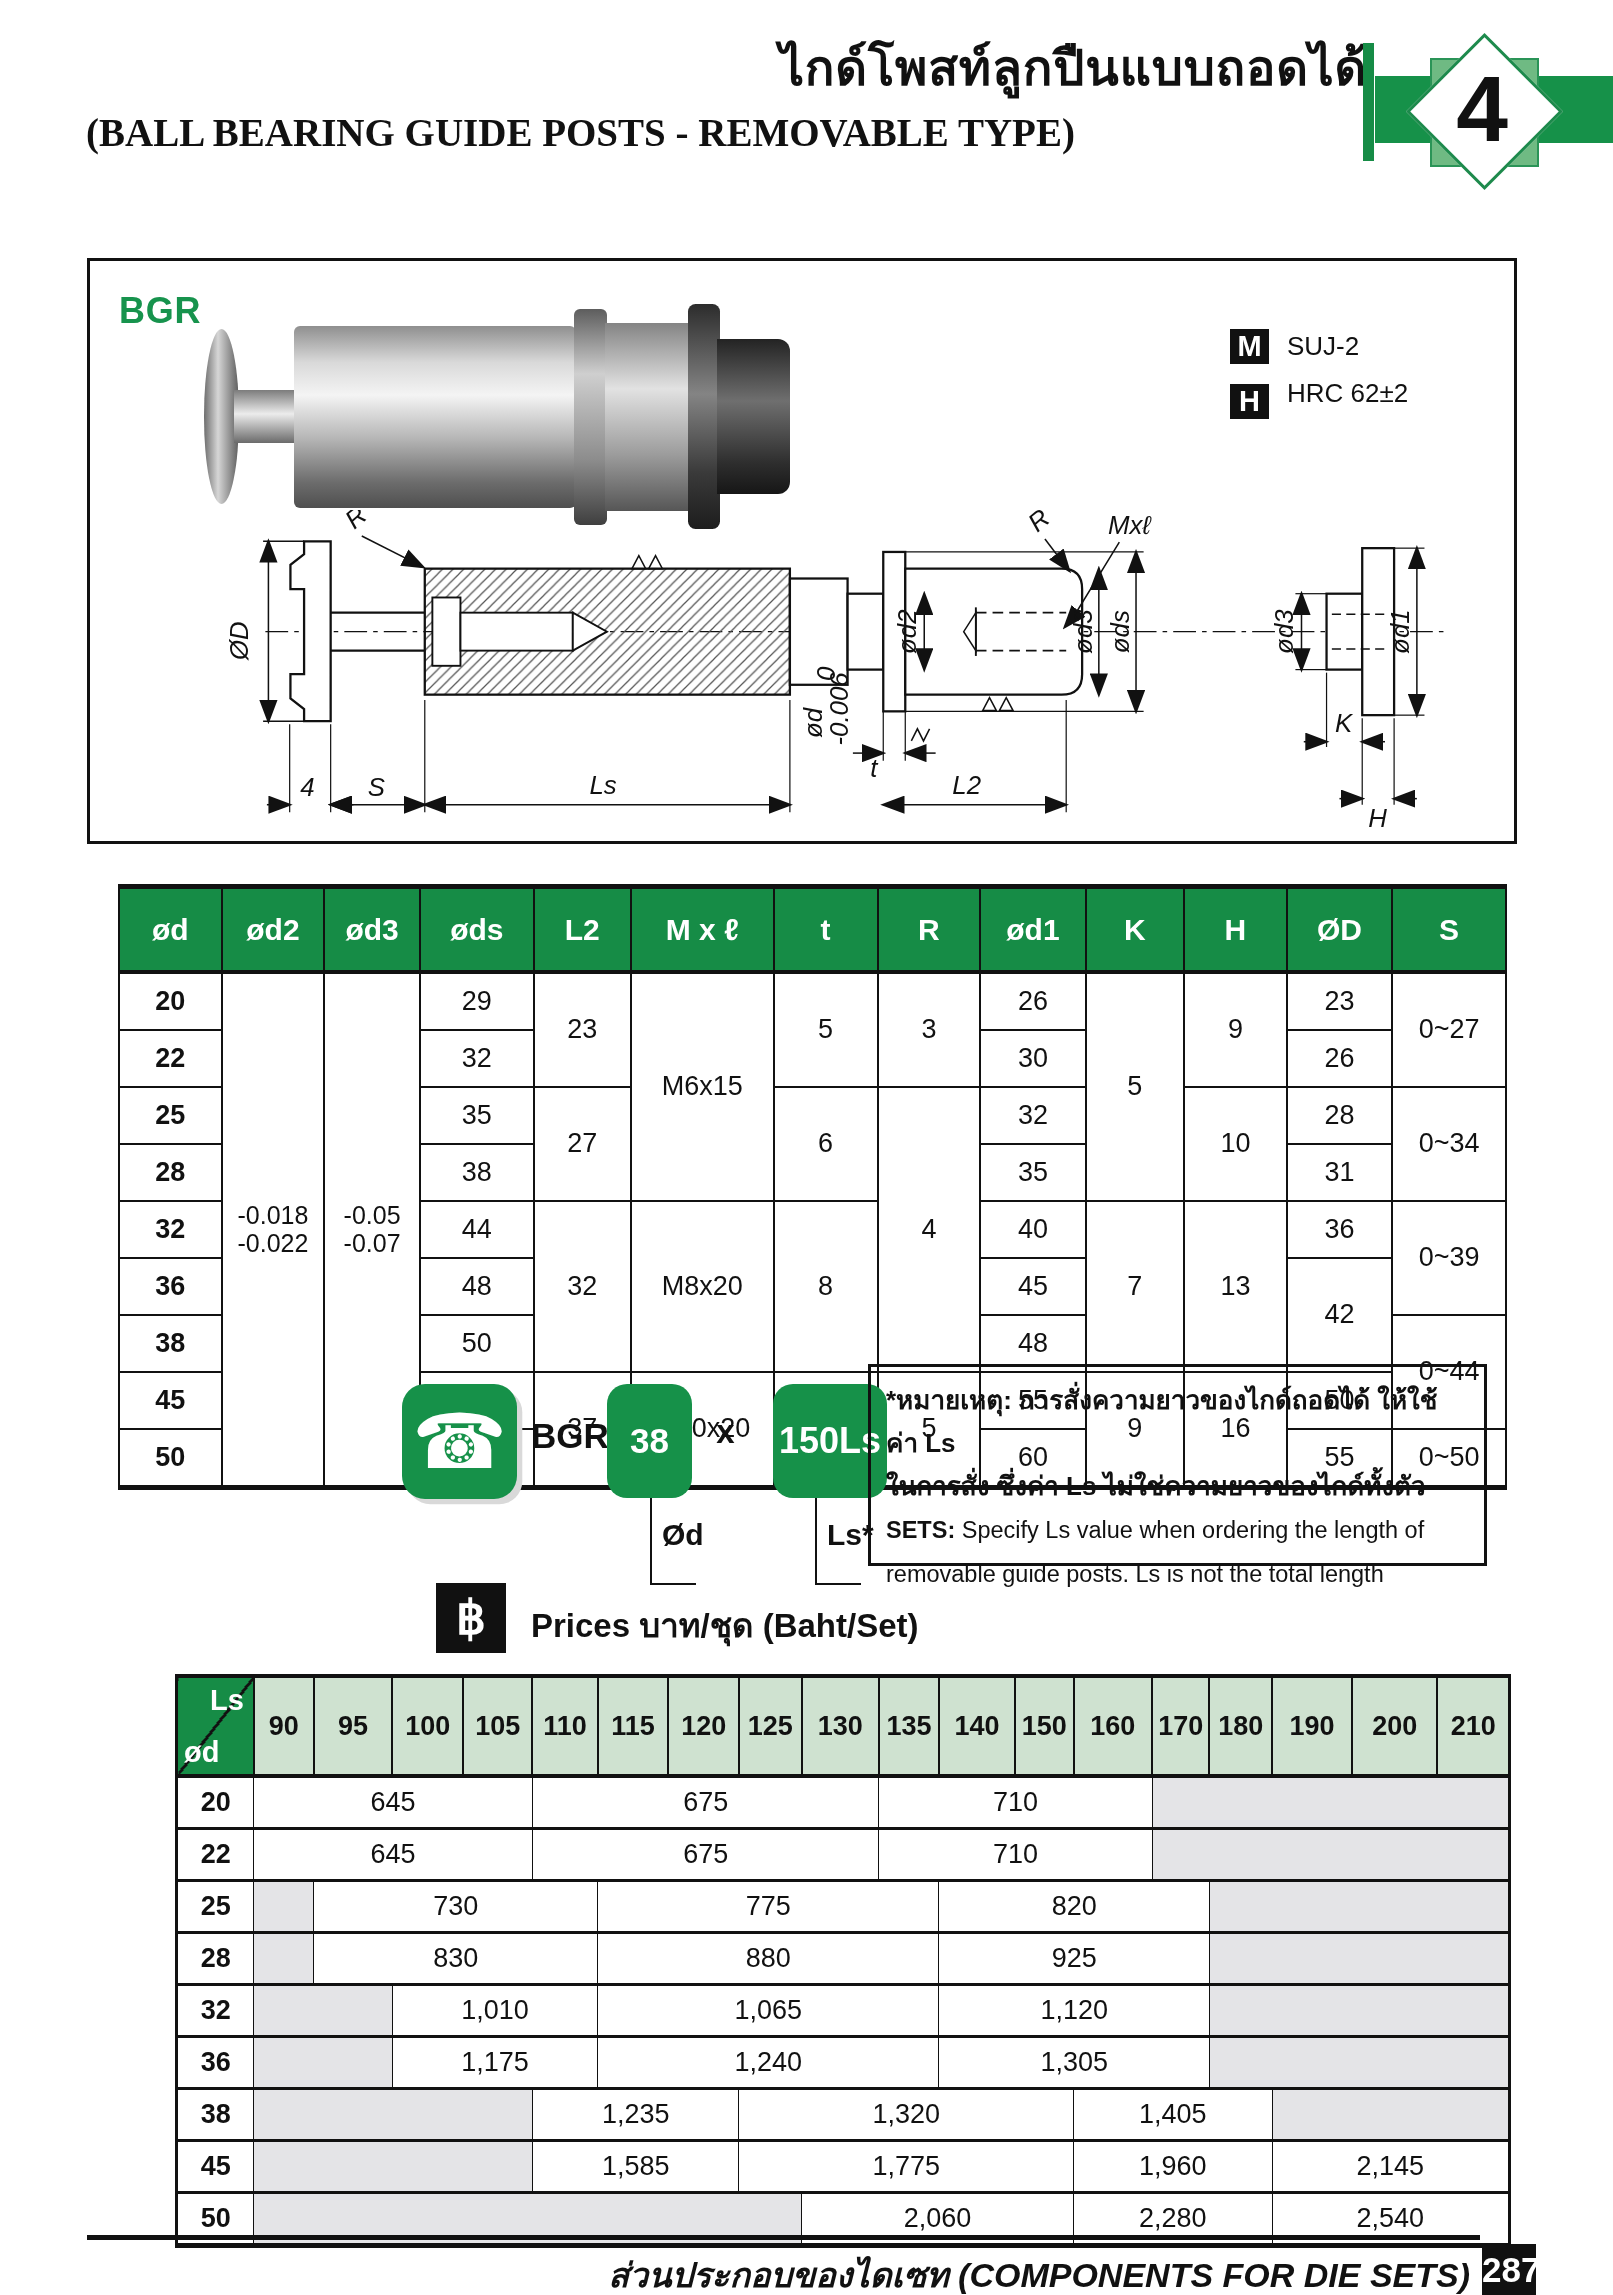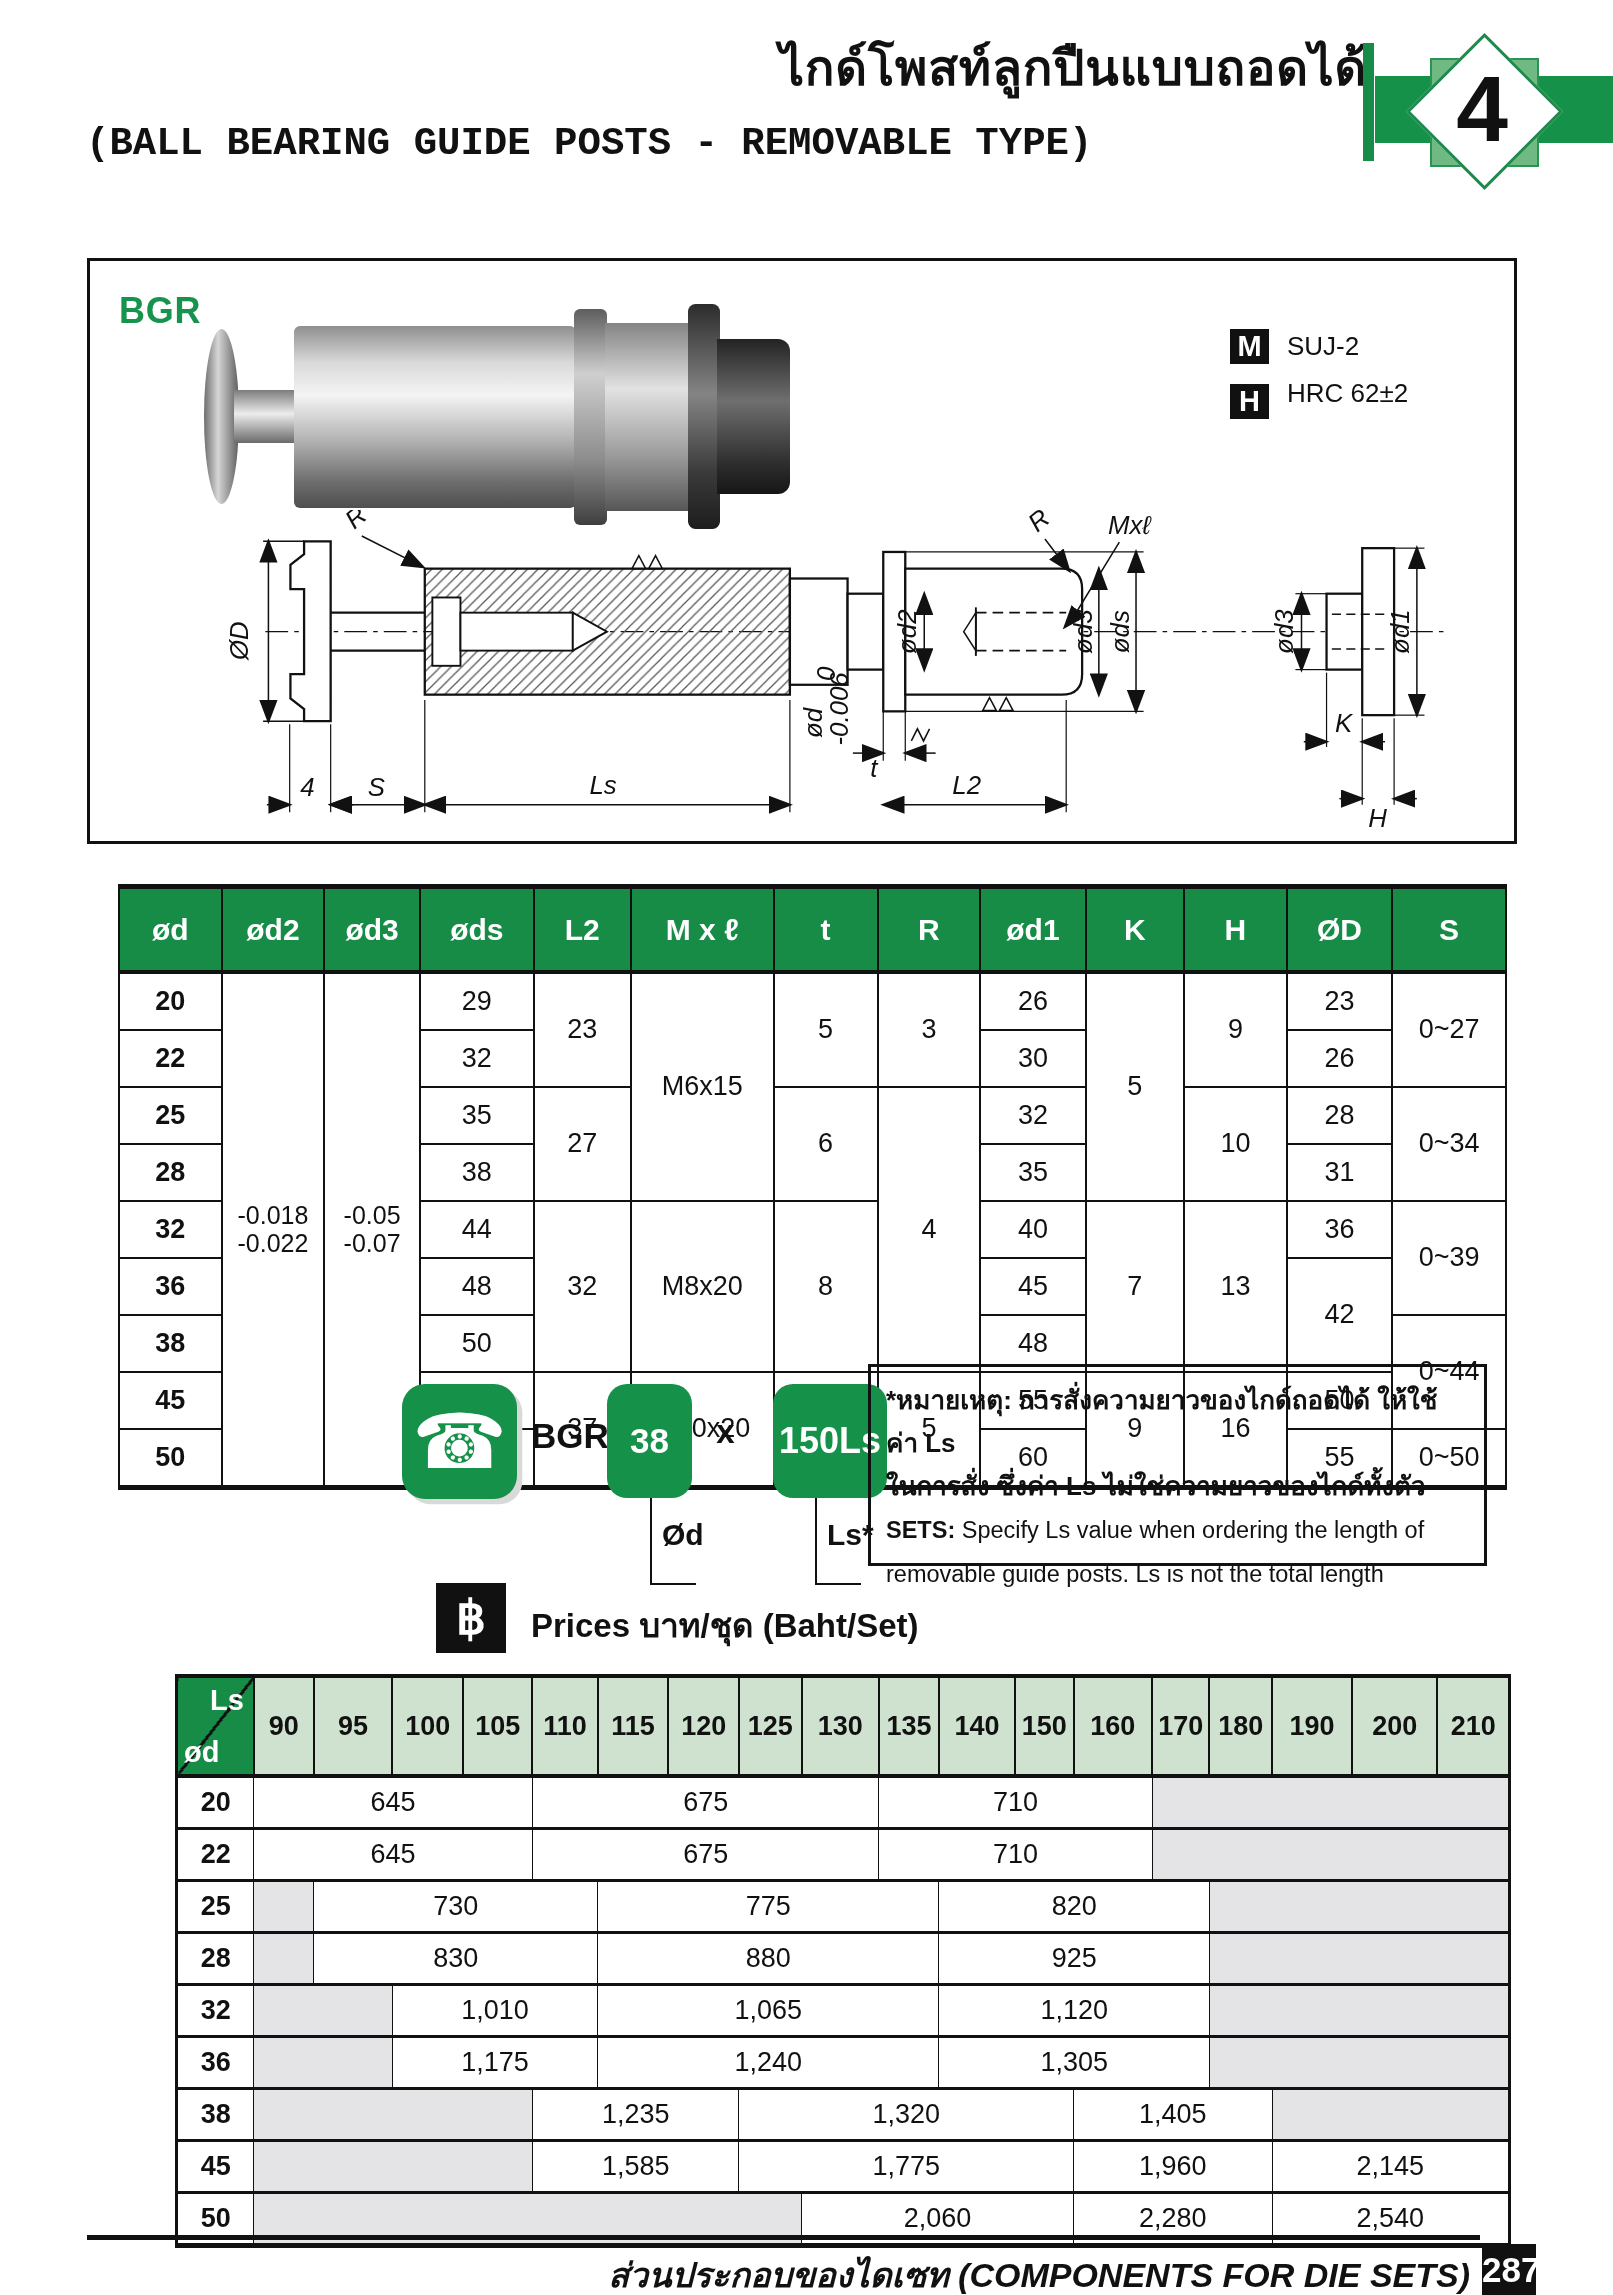--- a/index.html
+++ b/index.html
@@ -1,21 +1,21 @@
 <!DOCTYPE html>
 <html style="font-size:12px"><head>
 <meta charset="utf-8">
 <style>
   html,body{margin:0;padding:0;background:#fff;}
   body{width:1614px;height:2295px;position:relative;font-family:"Liberation Sans",sans-serif;color:#111;}
   .abs{position:absolute;}
   
   .title-th{left:304px;top:29px;width:1063px;text-align:right;font-family:"Liberation Serif",serif;
             font-weight:bold;font-size:49px;letter-spacing:0.8px;}
-  .title-en{left:86px;top:122px;width:1290px;font-family:Liberation Mono, monospace;
+  .title-en{left:86px;top:110px;width:1290px;font-family:Liberation Serif, serif;
             font-weight:bold;font-size:39px;letter-spacing:0px;white-space:nowrap;}
   .badge-bar{left:1363px;top:43px;width:10.6px;height:118px;background:#168c46;}
   .badge-band{left:1375px;top:76px;width:238px;height:67px;background:#169149;}
   .badge-square{left:1430px;top:58px;width:105px;height:105px;background:#6fba83;border:2.3px solid #2a9457;}
   .badge-diamond{left:1429px;top:56px;width:105px;height:105px;background:#fff;border:3px solid #1d8a4c;
                  transform:rotate(45deg);}
   .badge-num{left:1435px;top:53px;width:94px;height:112px;text-align:center;font-size:93px;
              font-weight:bold;line-height:112px;}
   
   .draw-box{left:87px;top:258px;width:1424px;height:580px;border:3.8px solid #111;background:#fff;}

